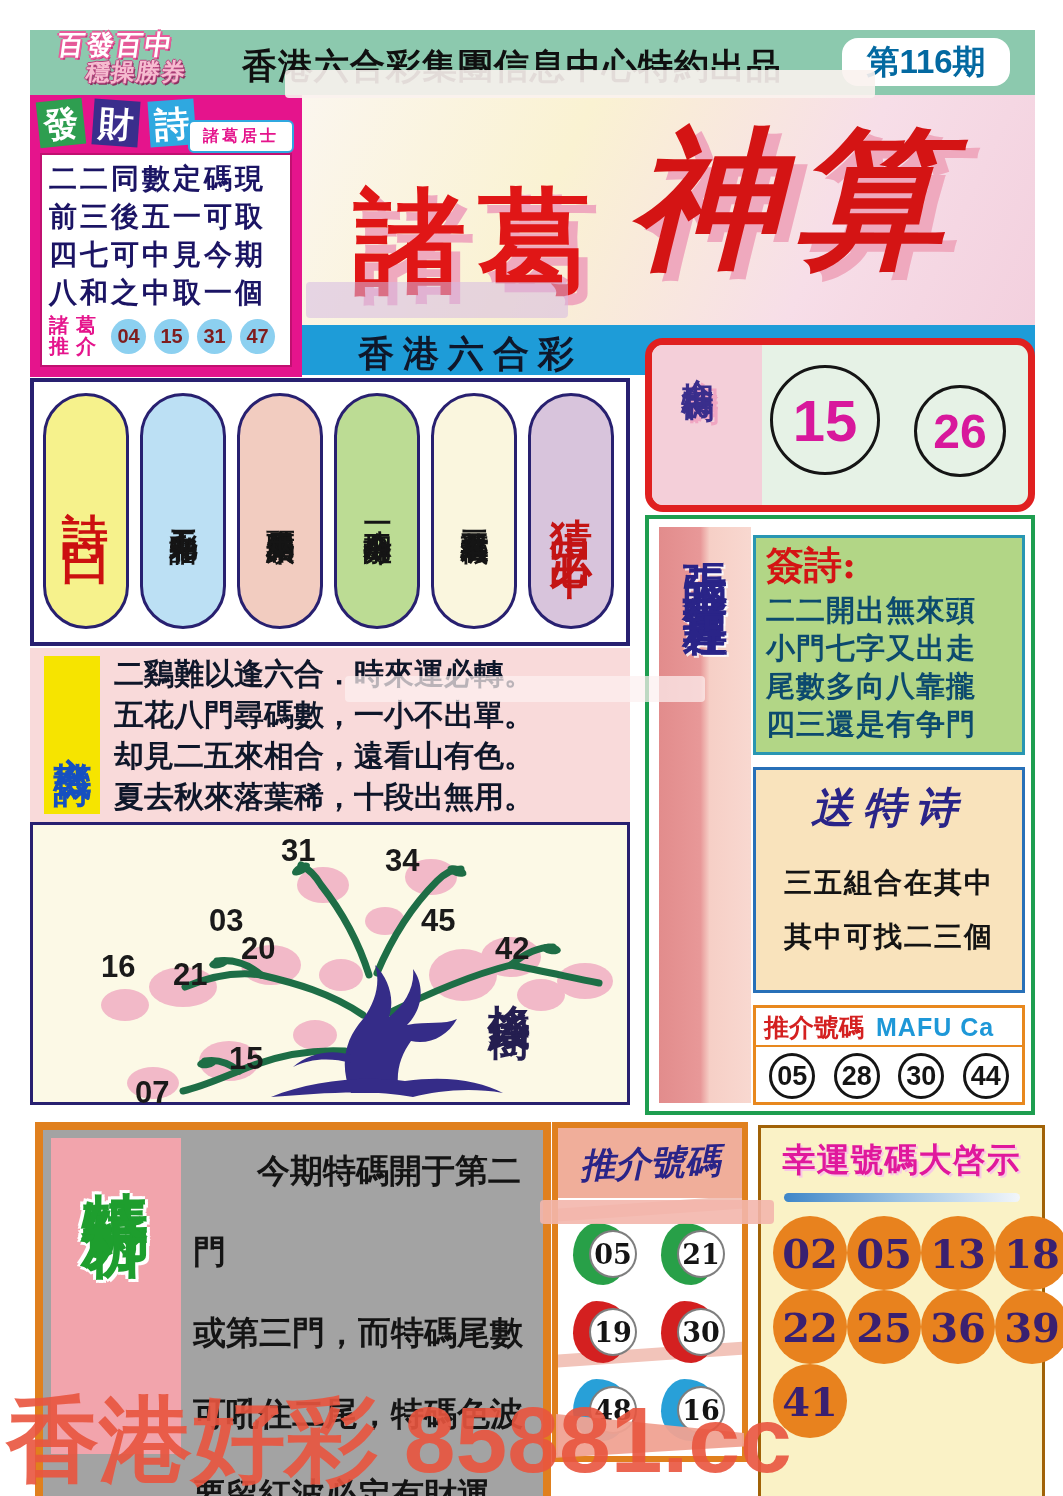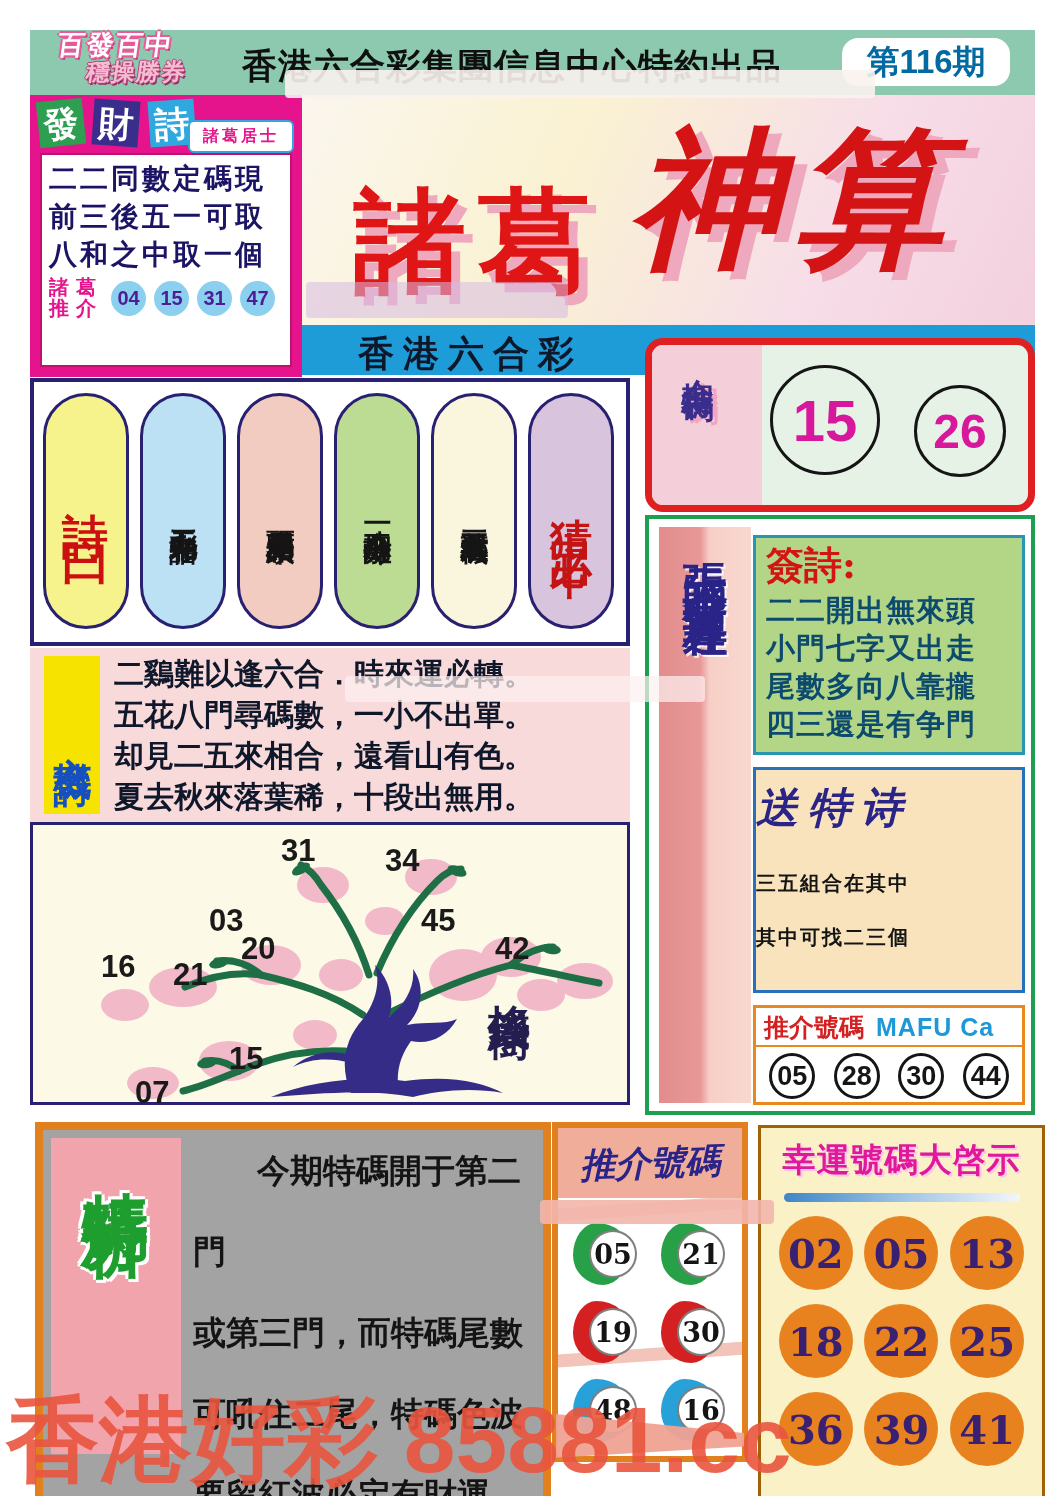--- a/index.html
+++ b/index.html
@@ -26,21 +26,21 @@
   .tile2{background:#3A2E8C;transform:rotate(4deg);}
   .tile3{background:#2FA8E0;transform:rotate(-4deg);}
   .author{position:absolute;right:0;top:20px;width:102px;height:29px;background:#fff;border:2px solid #2FA8E0;
     border-radius:6px;color:#E5148C;font-weight:bold;font-size:16px;display:flex;align-items:center;
     justify-content:center;letter-spacing:3px;}
   .facai-body{position:absolute;left:10px;top:58px;width:252px;height:214px;background:#fff;
     border:2px solid #C01070;box-sizing:border-box;padding:5px 7px;}
   .facai-poem{color:#1B1464;font-size:28px;font-weight:bold;line-height:38px;letter-spacing:3px;}
   .rec-row{display:flex;align-items:center;margin-top:3px;}
   .rec-label{color:#E5148C;font-weight:bold;font-size:20px;line-height:21px;letter-spacing:7px;}
-  .rec-ball{width:35px;height:35px;border-radius:50%;background:#8CD0F0;color:#4c1d95;font-weight:bold;
+  .rec-ball{width:35px;height:35px;border-radius:50%;background:#8CD0F0;color:#7f1d1d;font-weight:bold;
     font-size:20px;display:flex;align-items:center;justify-content:center;margin-left:8px;flex:none;}
 
   
   .masthead{position:absolute;left:302px;top:95px;width:733px;height:230px;
     background:linear-gradient(115deg,#FBF6EE 0%,#FAF2D2 35%,#F7DEE8 70%,#F3D0DE 100%);}
   .title-left{position:absolute;left:52px;top:72px;font-family:"DejaVu Serif",serif;font-size:112px;
     font-weight:bold;color:#E01616;text-shadow:9px 9px 0 #EFA9BE;letter-spacing:12px;white-space:nowrap;}
   .title-right{position:absolute;left:328px;top:6px;font-family:"DejaVu Serif",serif;font-size:150px;
     font-weight:bold;font-style:italic;color:#D41414;text-shadow:12px 8px 0 #EFA9BE;letter-spacing:14px;white-space:nowrap;}
 
@@ -97,24 +97,24 @@
   .zhang-strip{position:absolute;left:10px;top:8px;width:92px;height:576px;
     background:linear-gradient(to right,#E28C8C 0%,#E89898 45%,#F6CFC6 55%,#F8D8D0 100%);
     display:flex;justify-content:center;}
   .zhang-strip span{writing-mode:vertical-rl;text-orientation:upright;color:#2A2488;font-size:45px;
     font-weight:bold;letter-spacing:6px;text-shadow:2px 2px 0 rgba(255,255,255,0.75);}
   .qianshi{position:absolute;left:104px;top:16px;width:272px;height:220px;background:#B2D686;
     border:3px solid #2896B2;box-sizing:border-box;padding:2px 10px;}
   .qianshi-title{color:#D41414;font-size:38px;font-weight:bold;font-family:"DejaVu Serif",serif;}
   .qianshi-lines{font-size:29px;font-weight:bold;color:#0c4a6e;line-height:38px;letter-spacing:1px;}
   .songte{position:absolute;left:104px;top:248px;width:272px;height:226px;background:#F9E3BC;
-    border:3px solid #2870B8;box-sizing:border-box;text-align:left;}
+    border:3px solid #2870B8;box-sizing:border-box;text-align:center;}
   .songte-title{margin-top:10px;color:#2A2488;font-size:42px;font-weight:bold;font-style:italic;
     font-family:"DejaVu Serif",serif;letter-spacing:10px;}
-  .songte-lines{margin-top:20px;font-size:20px;font-weight:bold;color:#141414;line-height:54px;letter-spacing:2px;}
+  .songte-lines{margin-top:20px;font-size:28px;font-weight:bold;color:#141414;line-height:54px;letter-spacing:2px;}
   .mafu{position:absolute;left:104px;top:486px;width:272px;height:100px;background:#fff;
     border:3px solid #E8881E;box-sizing:border-box;}
   .mafu-head{display:flex;align-items:center;padding:3px 8px 1px;border-bottom:2px solid #E8881E;}
   .mafu-label{color:#D42020;font-size:25px;font-weight:bold;}
   .mafu-code{color:#1E98D8;font-size:25px;font-weight:bold;margin-left:12px;letter-spacing:1px;}
   .mafu-balls{display:flex;justify-content:space-around;padding:6px 4px 0;}
   .mafu-ball{width:46px;height:46px;border:3px solid #151515;border-radius:50%;display:flex;
     align-items:center;justify-content:center;font-size:27px;font-weight:bold;color:#151515;box-sizing:border-box;}
 
   
@@ -147,21 +147,21 @@
   .shield-circle{position:absolute;left:16px;top:10px;width:48px;height:48px;background:#fff;
     border:2px solid rgba(20,20,20,0.55);border-radius:50%;display:flex;align-items:center;justify-content:center;
     font-size:27px;font-weight:bold;color:#141414;font-family:"DejaVu Serif",serif;box-sizing:border-box;}
 
   .lucky{position:absolute;left:758px;top:1125px;width:287px;height:401px;background:#FAF2C6;
     border:3px solid #a16207;box-sizing:border-box;text-align:center;}
   .lucky-title{margin-top:10px;color:#E0189C;font-size:33px;font-weight:bold;letter-spacing:1px;
     text-shadow:2px 2px 0 #F8C8E4;font-family:"DejaVu Serif",serif;}
   .lucky-divider{margin:10px auto 0;width:236px;height:9px;border-radius:5px;
     background:linear-gradient(to right,#3E86C8,#9EC4E4,#F2F6FA);}
-  .lucky-grid{margin-top:14px;display:grid;grid-template-columns:repeat(3,1fr);row-gap:14px;padding:0 12px;}
+  .lucky-grid{margin-top:14px;display:grid;grid-template-columns:repeat(4,1fr);row-gap:0;padding:0 12px;}
   .lucky-ball{width:74px;height:74px;margin:0 auto;border-radius:50%;background:#E8821E;color:#3A2070;
     font-size:40px;font-weight:bold;display:flex;align-items:center;justify-content:center;
     font-family:"DejaVu Serif",serif;}
 
   
   .watermark{position:absolute;left:6px;top:1378px;font-size:93px;font-weight:bold;color:#E9553F;
     opacity:0.9;letter-spacing:0;white-space:nowrap;z-index:30;}
   .blur{position:absolute;pointer-events:none;z-index:20;border-radius:4px;}
   .blur1{left:285px;top:70px;width:590px;height:28px;background:rgba(250,242,238,0.9);}
   .blur2{left:306px;top:282px;width:262px;height:36px;background:rgba(214,186,226,0.55);}
@@ -188,20 +188,21 @@
     <div class="facai-head">
       <span class="tile tile1">發</span>
       <span class="tile tile2">財</span>
       <span class="tile tile3">詩</span>
       <span class="author">諸葛居士</span>
     </div>
     <div class="facai-body">
       <div class="facai-poem">
         <div>二二同數定碼現</div>
         <div>前三後五一可取</div>
+        <div>四七可中見今期</div>
         <div>八和之中取一個</div>
       </div>
       <div class="rec-row">
         <div class="rec-label">
           <div>諸葛</div>
           <div>推介</div>
         </div>
         <span class="rec-ball">04</span>
         <span class="rec-ball">15</span>
         <span class="rec-ball">31</span>

